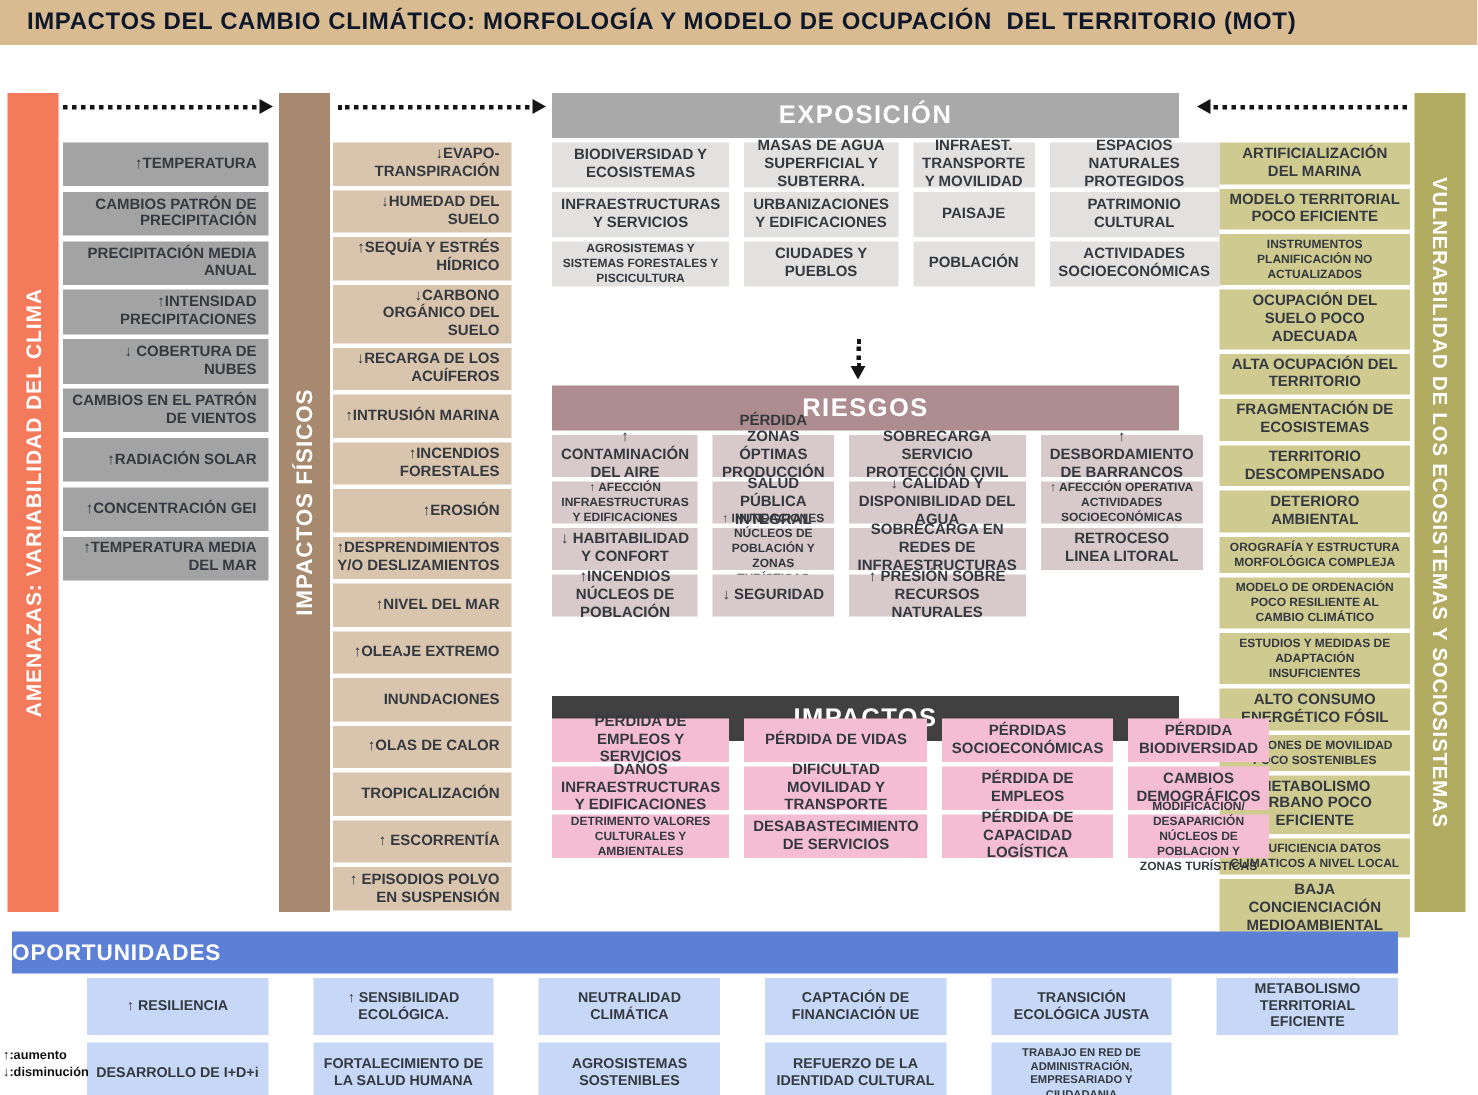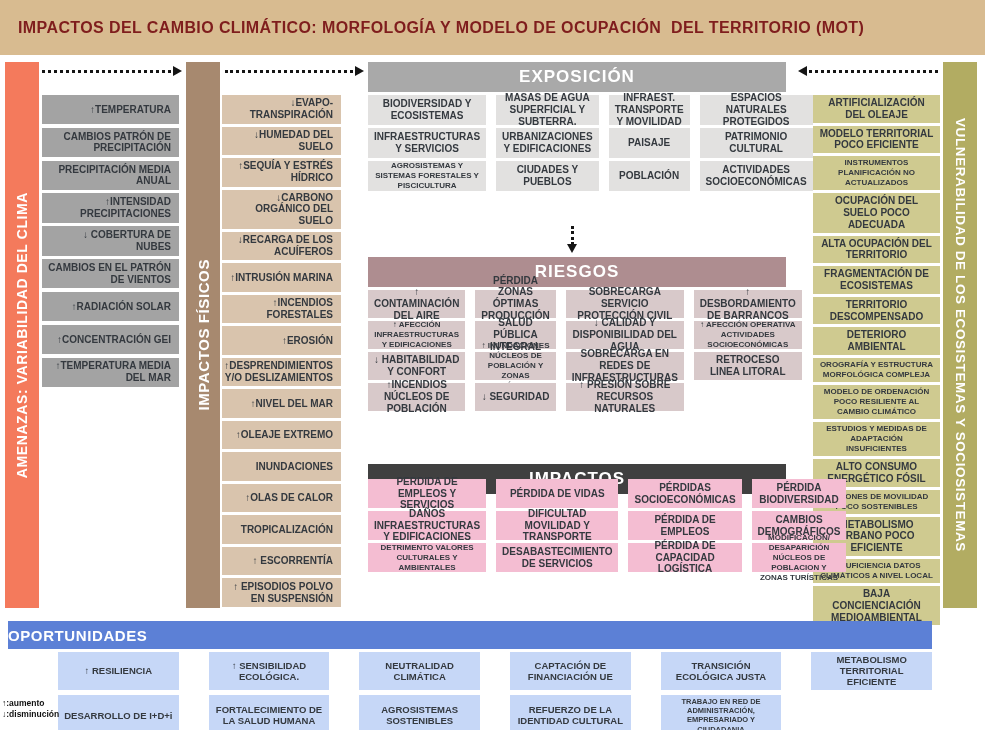--- a/index.html
+++ b/index.html
@@ -1,22 +1,22 @@
 <!DOCTYPE html>
 <html><head>
 <meta charset="utf-8">
 <style>
   * { margin:0; padding:0; box-sizing:border-box; }
   html,body { width:985px; height:730px; }
   body { font-family:"Liberation Sans", sans-serif; background:#ffffff; }
   .canvas { position:relative; width:985px; height:730px; background:#ffffff; overflow:hidden; }
 
   
-  .banner { position:absolute; left:0; top:0; width:985px; height:55px; background:#D8BB90;
-            color:#7f1d1d; display:flex; align-items:center; padding-left:18px;
+  .banner { position:absolute; left:0; top:0; width:985px; height:30px; background:#D8BB90;
+            color:#0f172a; display:flex; align-items:center; padding-left:18px;
             font-weight:bold; font-size:16px; letter-spacing:.4px; white-space:pre-wrap; }
 
   
   .vbar { position:absolute; top:62px; height:546px; width:34px; color:#fff; font-weight:bold;
           display:flex; align-items:center; justify-content:center; }
   .vbar span { writing-mode:vertical-rl; transform:rotate(180deg); letter-spacing:.6px; white-space:nowrap; }
   #bar-amenazas { left:5px;  background:#F47A5C; font-size:14px; }
   #bar-fisicos  { left:186px; background:#A7896F; font-size:15px; }
   #bar-vuln     { left:943px; background:#B2AC62; font-size:13.5px; }
   #bar-vuln span { transform:none; }
@@ -130,21 +130,21 @@
       <div class="box tan align-right">↑DESPRENDIMIENTOS Y/O DESLIZAMIENTOS</div>
       <div class="box tan align-right">↑NIVEL DEL MAR</div>
       <div class="box tan align-right">↑OLEAJE EXTREMO</div>
       <div class="box tan align-right">INUNDACIONES</div>
       <div class="box tan align-right">↑OLAS DE CALOR</div>
       <div class="box tan align-right">TROPICALIZACIÓN</div>
       <div class="box tan align-right">↑ ESCORRENTÍA</div>
       <div class="box tan align-right">↑ EPISODIOS POLVO EN SUSPENSIÓN</div>
     </div>
   <div class="stack" id="vuln-list">
-      <div class="box olive">ARTIFICIALIZACIÓN DEL OLEAJE</div>
+      <div class="box olive">ARTIFICIALIZACIÓN DEL MARINA</div>
       <div class="box olive">MODELO TERRITORIAL POCO EFICIENTE</div>
       <div class="box olive small">INSTRUMENTOS PLANIFICACIÓN NO ACTUALIZADOS</div>
       <div class="box olive">OCUPACIÓN DEL SUELO POCO ADECUADA</div>
       <div class="box olive">ALTA OCUPACIÓN DEL TERRITORIO</div>
       <div class="box olive">FRAGMENTACIÓN DE ECOSISTEMAS</div>
       <div class="box olive">TERRITORIO DESCOMPENSADO</div>
       <div class="box olive">DETERIORO AMBIENTAL</div>
       <div class="box olive small">OROGRAFÍA Y ESTRUCTURA MORFOLÓGICA COMPLEJA</div>
       <div class="box olive small">MODELO DE ORDENACIÓN POCO RESILIENTE AL CAMBIO CLIMÁTICO</div>
       <div class="box olive small">ESTUDIOS Y MEDIDAS DE ADAPTACIÓN INSUFICIENTES</div>

